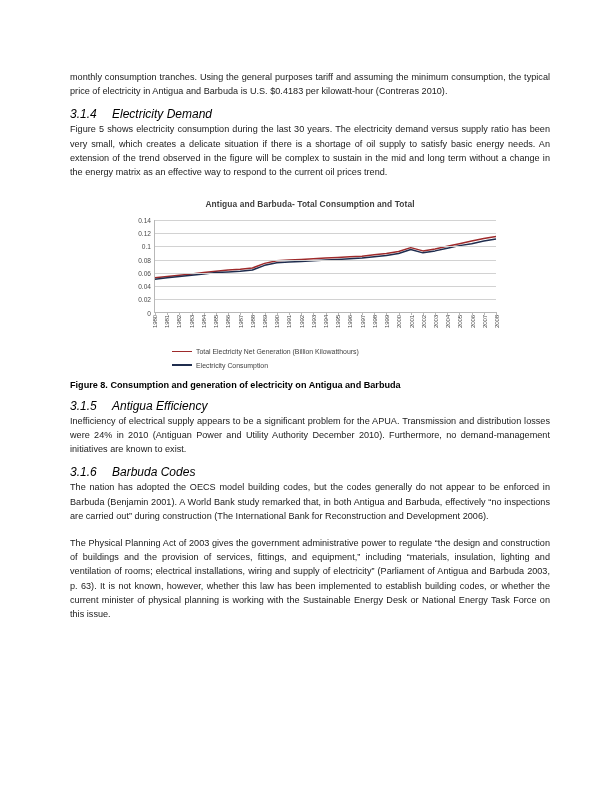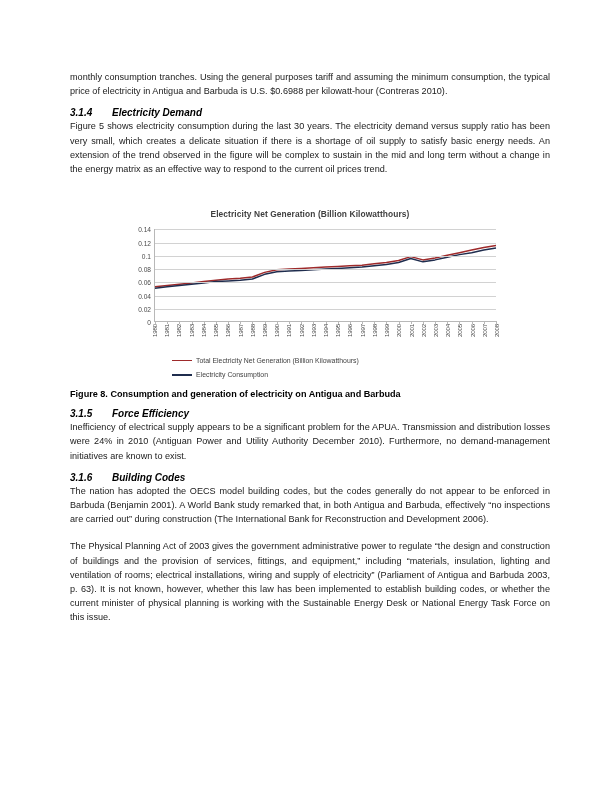--- a/index.html
+++ b/index.html
@@ -28,22 +28,22 @@
     line-height: 14.2px;
     text-align: justify;
     margin: 0 0 0 0;
     color: #1a1a1a;
     letter-spacing: 0.02px;
   }
   .spacer-sm { height: 9px; }
   .spacer-xs { height: 5px; }
   .spacer-md { height: 13px; }
   .heading {
-    font-size: 10px;
-    font-weight: bold;
+    font-size: 12px;
+    font-weight: normal;
     font-style: italic;
     margin: 0 0 1px 0;
     color: #000;
   }
   .heading .num {
     display: inline-block;
     width: 42px;
     font-style: italic;
   }
   .figure-caption {
@@ -165,37 +165,36 @@
     text-align: center;
     font-size: 9.1px;
     color: #000;
   }
 </style>
 </head>
 <body>
 
 <div class="page">
 
-  <p class="body-text">monthly consumption tranches. Using the general purposes tariff and assuming the minimum consumption, the typical price of electricity in Antigua and Barbuda is U.S. $0.6988 per kilowatt-hour (Contreras 2010).</p>
+  <p class="body-text">monthly consumption tranches. Using the general purposes tariff and assuming the minimum consumption, the typical price of electricity in Antigua and Barbuda is U.S. $0.4183 per kilowatt-hour (Contreras 2010).</p>
 
   <div class="spacer-sm"></div>
 
   <div class="heading">
     <span class="num">3.1.4</span><span>Electricity Demand</span>
   </div>
   <p class="body-text">Figure 5 shows electricity consumption during the last 30 years. The electricity demand versus supply ratio has been very small, which creates a delicate situation if there is a shortage of oil supply to satisfy basic energy needs. An extension of the trend observed in the figure will be complex to sustain in the mid and long term without a change in the energy matrix as an effective way to respond to the current oil prices trend.</p>
 
   <div class="spacer-md"></div>
 
   <div class="figure-wrap">
     <div class="chart">
 
       <div class="chart-title">
-        <br>
-        <span>Electricity Net Generation (Billion Kilowatthours)</span>
+        <span>Antigua and Barbuda- Total Consumption and Total</span><br>
       </div>
 
       <div class="plot-row">
         <div class="y-axis" id="y-axis">
             <div class="y-label" style="top: 93px;">0</div>
             <div class="y-label" style="top: 79.7143px;">0.02</div>
             <div class="y-label" style="top: 66.4286px;">0.04</div>
             <div class="y-label" style="top: 53.1429px;">0.06</div>
             <div class="y-label" style="top: 39.8571px;">0.08</div>
             <div class="y-label" style="top: 26.5714px;">0.1</div>
@@ -292,28 +291,28 @@
     </div>
   </div>
 
   <div class="spacer-xs"></div>
 
   <p class="figure-caption">Figure 8. Consumption and generation of electricity on Antigua and Barbuda</p>
 
   <div class="spacer-sm"></div>
 
   <div class="heading">
-    <span class="num">3.1.5</span><span>Force Efficiency</span>
+    <span class="num">3.1.5</span><span>Antigua Efficiency</span>
   </div>
   <p class="body-text">Inefficiency of electrical supply appears to be a significant problem for the APUA. Transmission and distribution losses were 24% in 2010 (Antiguan Power and Utility Authority December 2010). Furthermore, no demand-management initiatives are known to exist.</p>
 
   <div class="spacer-sm"></div>
 
   <div class="heading">
-    <span class="num">3.1.6</span><span>Building Codes</span>
+    <span class="num">3.1.6</span><span>Barbuda Codes</span>
   </div>
   <p class="body-text">The nation has adopted the OECS model building codes, but the codes generally do not appear to be enforced in Barbuda (Benjamin 2001). A World Bank study remarked that, in both Antigua and Barbuda, effectively “no inspections are carried out” during construction (The International Bank for Reconstruction and Development 2006).</p>
 
   <div class="spacer-md"></div>
 
   <p class="body-text">The Physical Planning Act of 2003 gives the government administrative power to regulate “the design and construction of buildings and the provision of services, fittings, and equipment,” including “materials, insulation, lighting and ventilation of rooms; electrical installations, wiring and supply of electricity” (Parliament of Antigua and Barbuda 2003, p. 63). It is not known, however, whether this law has been implemented to establish building codes, or whether the current minister of physical planning is working with the Sustainable Energy Desk or National Energy Task Force on this issue.</p>
 
 
 </div>
 

